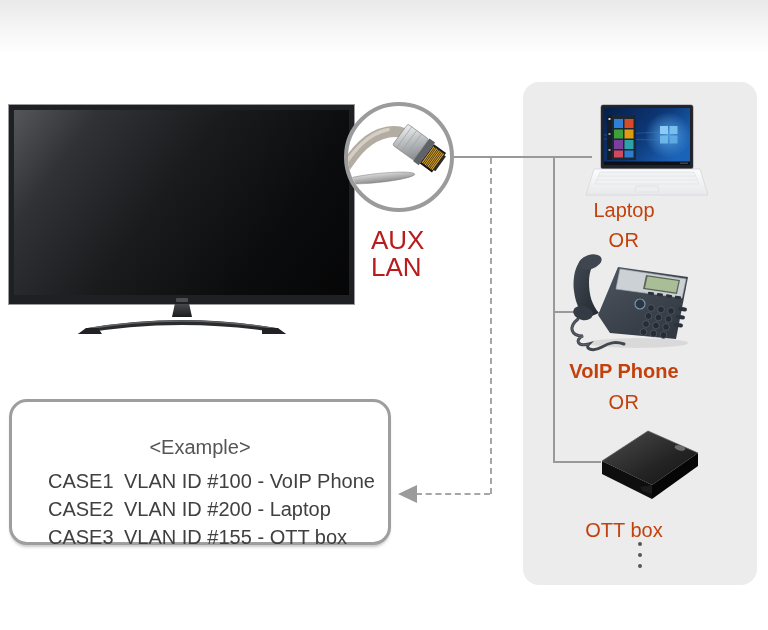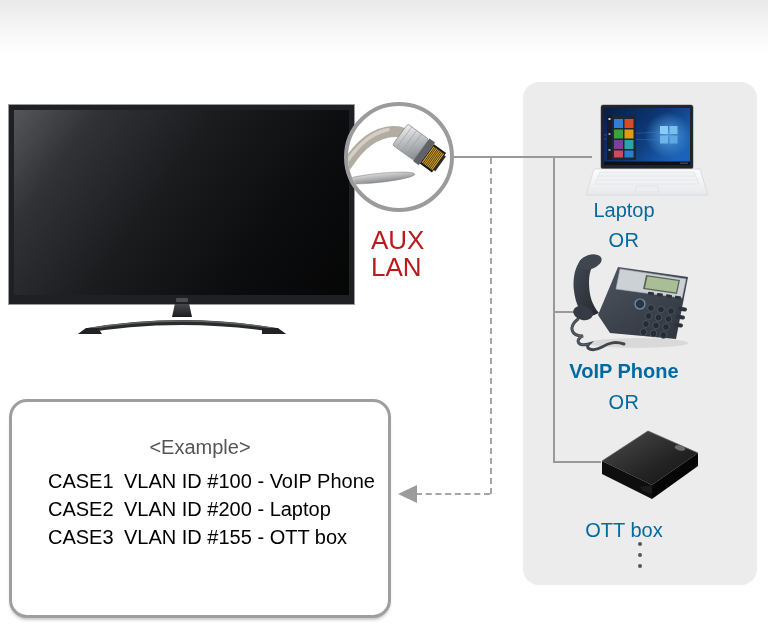--- a/index.html
+++ b/index.html
@@ -44,36 +44,36 @@
   .arrow-left{left:398px;top:485px;width:0;height:0;z-index:3;
               border-top:9px solid transparent;border-bottom:9px solid transparent;
               border-right:19px solid #9b9b9b;}
 
   
   .laptop-svg{left:584px;top:102px;width:124px;height:96px;z-index:6;}
   .phone-svg {left:556px;top:250px;width:150px;height:106px;z-index:6;}
   .ott-svg   {left:588px;top:421px;width:122px;height:92px;z-index:6;}
 
   
-  .dev-label{left:523px;width:202px;text-align:center;font-size:20px;color:#0369a1;z-index:4;}
+  .dev-label{left:523px;width:202px;text-align:center;font-size:20px;color:#c2410c;z-index:4;}
   .lbl-laptop{top:199px;}
   .lbl-or1{top:229px;letter-spacing:.5px;}
   .lbl-voip{top:360px;font-weight:bold;}
   .lbl-or2{top:391px;letter-spacing:.5px;}
   .lbl-ott{top:510px;margin-top:9px;}
   .dots{left:523px;top:542px;width:234px;display:flex;flex-direction:column;align-items:center;gap:7px;z-index:4;}
   .dot{width:4px;height:4px;border-radius:50%;background:#555;}
 
   
-  .example-box{left:9px;top:399px;width:382px;height:219px;box-sizing:border-box;
+  .example-box{left:9px;top:399px;width:382px;height:146px;box-sizing:border-box;
                border:3px solid #9e9e9e;border-radius:18px;background:#fff;z-index:2;
                box-shadow:0 3px 3px -1px rgba(0,0,0,0.22);}
   .example-title{margin-top:34px;text-align:center;font-size:20px;color:#555;}
   .example-rows{margin:8px 0 0 36px;}
-  .case-row{display:flex;font-size:20px;line-height:28px;color:#000000;}
+  .case-row{display:flex;font-size:20px;line-height:28px;color:#404040;}
   .case-id{width:76px;flex:0 0 auto;}
 </style>
 </head>
 <body>
 
 <div class="stage">
 
   <div class="abs top-fade"></div>
 
   <div class="abs tv-frame">

